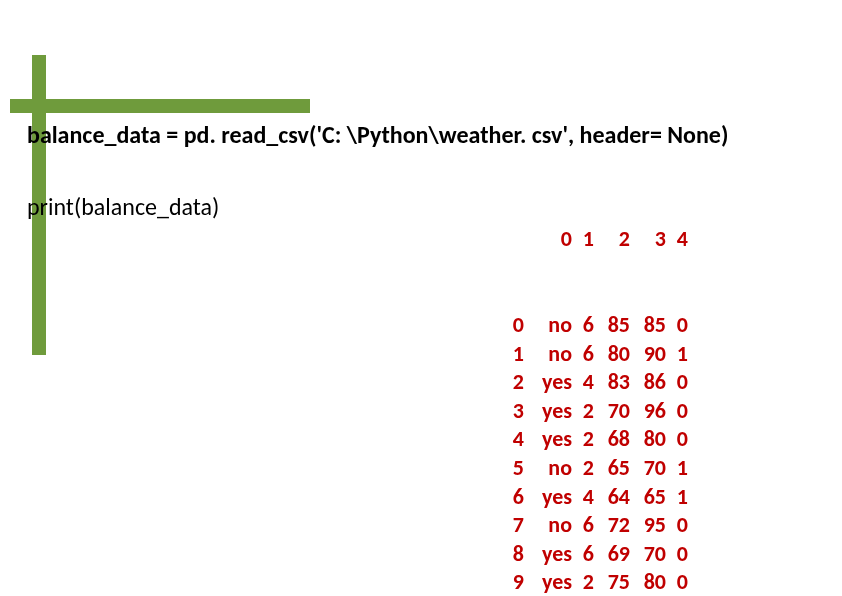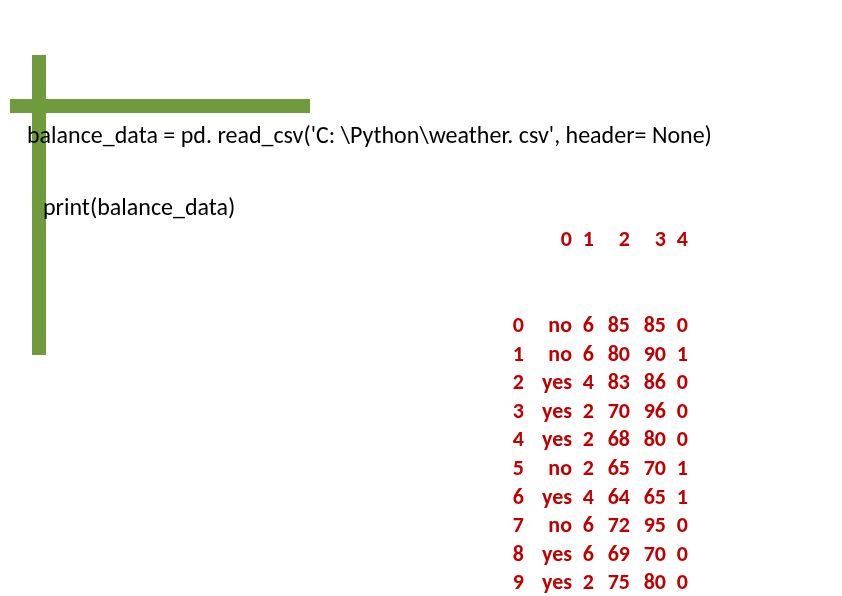--- a/index.html
+++ b/index.html
@@ -34,28 +34,28 @@
     width: 300px;
     height: 14px;
     background: #6f9b3c;
   }
   .code1 {
     position: absolute;
     left: 27px;
     top: 120px;
     font-size: 24px;
     color: #000;
+    font-weight: bold;
   }
   .code2 {
     position: absolute;
     left: 27px;
     top: 192px;
     font-size: 24px;
     color: #000;
-    margin-left: 16px;
   }
   .output {
     position: absolute;
     left: 490px;
     top: 168px;
     color: #c00000;
     font-family: "Calibri", "Segoe UI", sans-serif;
     font-weight: bold;
     font-size: 22px;
     line-height: 1.3;

